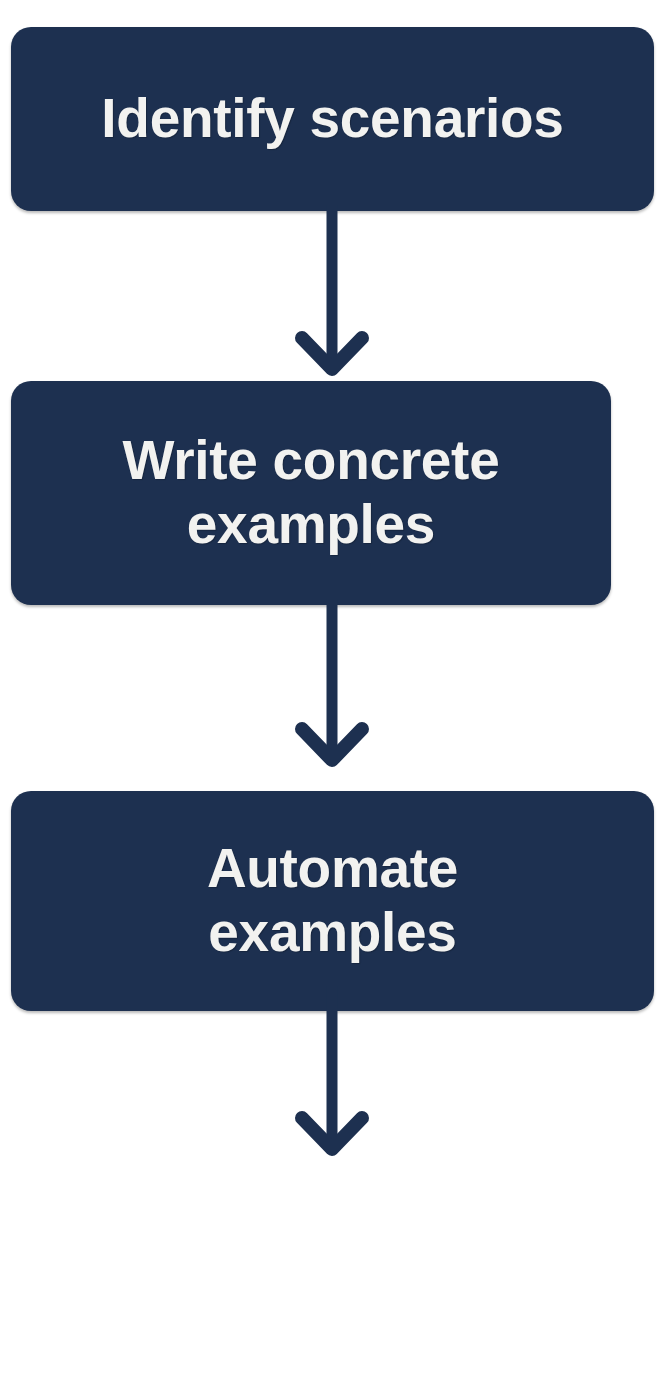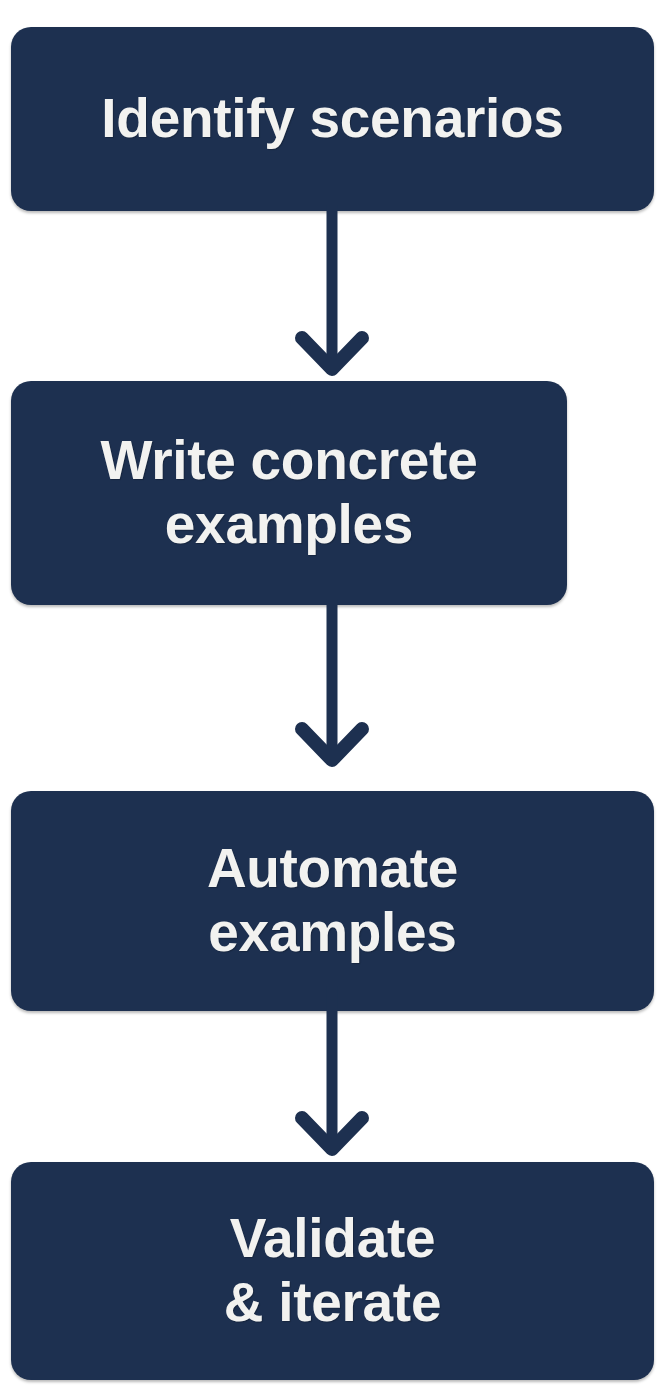--- a/index.html
+++ b/index.html
@@ -42,21 +42,21 @@
     padding: 0 14px;
   }
   .connector {
     position: absolute;
     left: 0;
     top: 0;
     overflow: visible;
   }
   
   #node-1 { left: 11px;  top: 27px;   width: 643px; height: 184px; }
-  #node-2 { left: 11px;  top: 381px;  width: 556px; height: 224px; }
+  #node-2 { left: 11px;  top: 381px;  width: 600px; height: 224px; }
   #node-3 { left: 11px;  top: 772px;  width: 643px; height: 220px; margin-top: 19px; }
   #node-4 { left: 11px;  top: 1162px; width: 643px; height: 218px; }
 
   #conn-1 { left: 0px; top: 205px; width: 666px; height: 182px; }
   #conn-2 { left: 0px; top: 599px; width: 666px; height: 180px; }
   #conn-3 { left: 0px; top: 986px; width: 666px; height: 182px; }
 </style>
 </head>
 <body>
 
@@ -84,18 +84,14 @@
   <div class="node-box" id="node-3">
     <span class="node-label">Automate
 examples</span>
   </div>
 
   <svg class="connector" id="conn-3" viewBox="0 0 666 182">
     <line x1="332" y1="0" x2="332" y2="155" stroke="#1d3050" stroke-width="11"></line>
     <path d="M 302 132 L 332 163 L 362 132" fill="none" stroke="#1d3050" stroke-width="14" stroke-linecap="round" stroke-linejoin="round"></path>
   </svg>
 
-  <div class="node-box" id="node-4">
-    <span class="node-label">Validate
-&amp; iterate</span>
-  </div>
 
 </div>
 
 </body></html>

